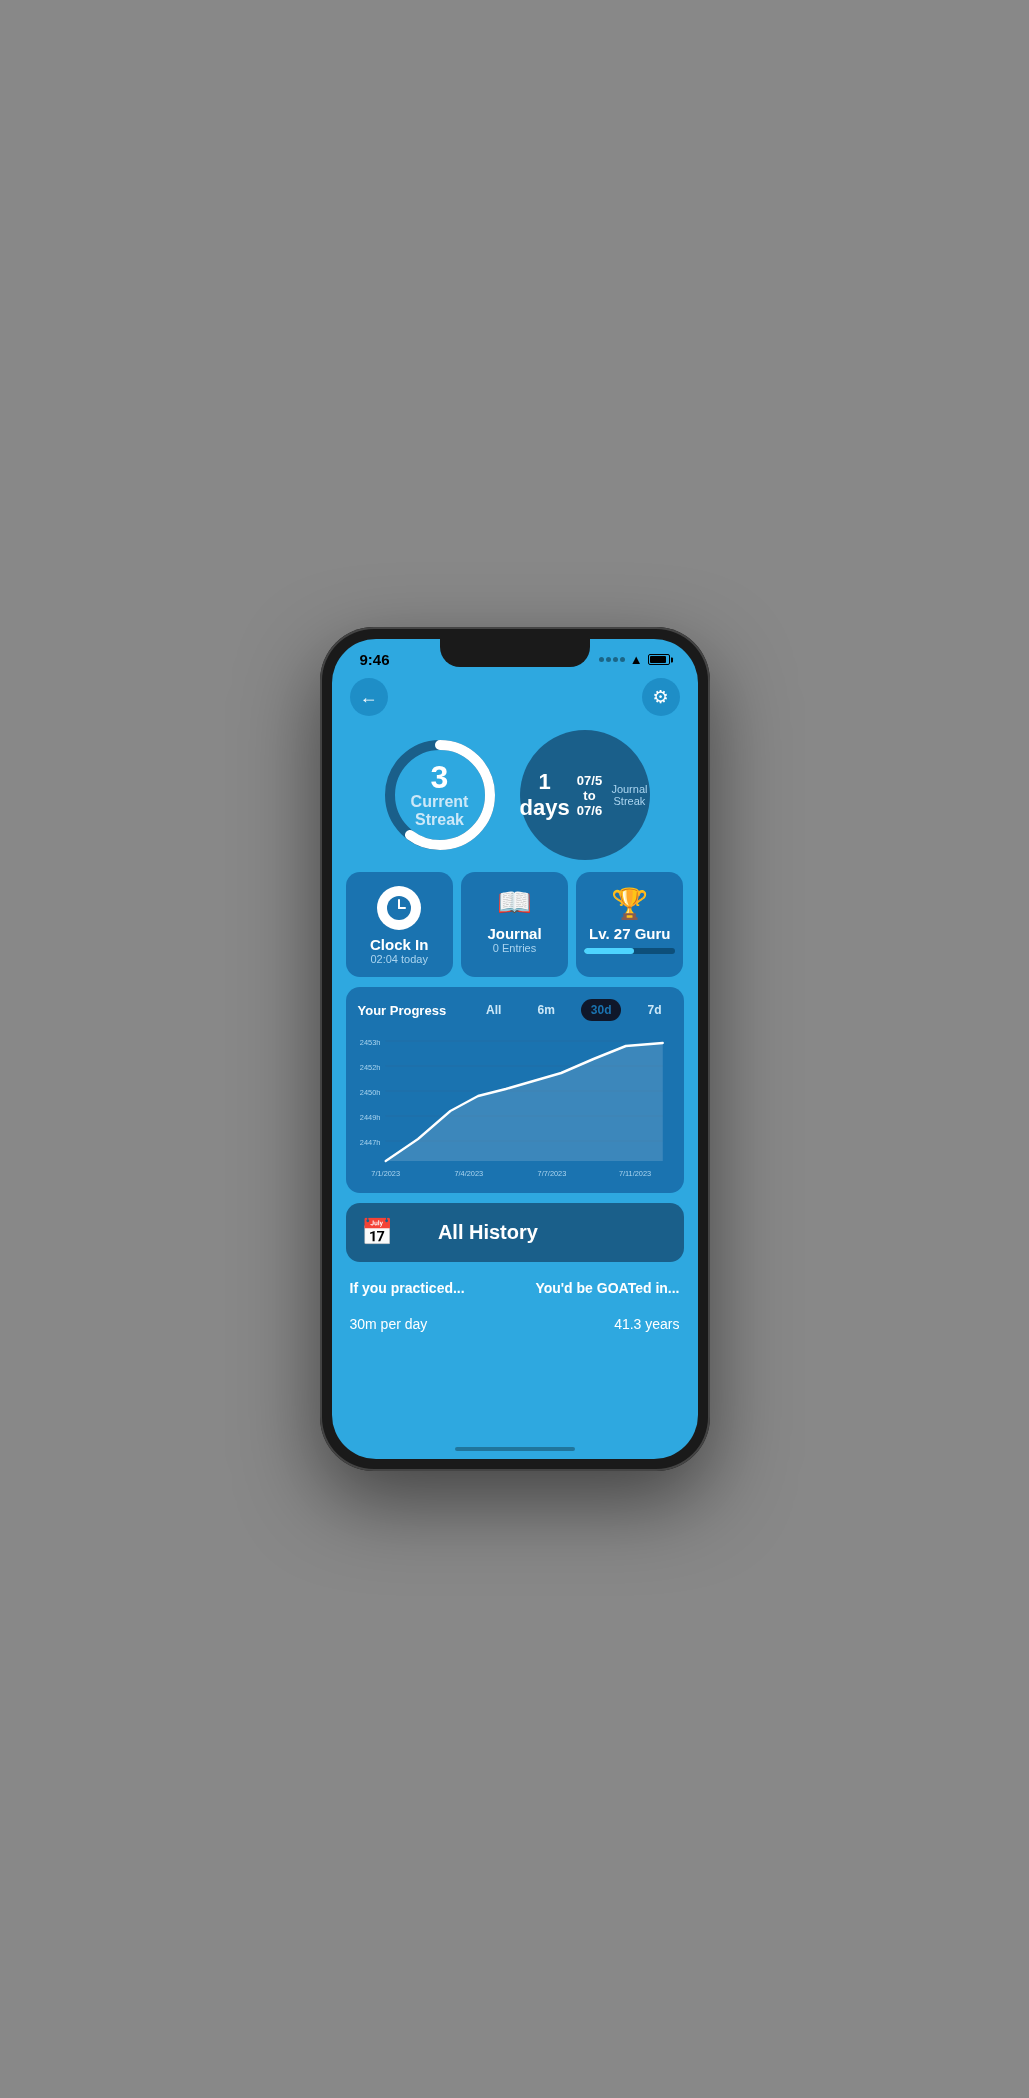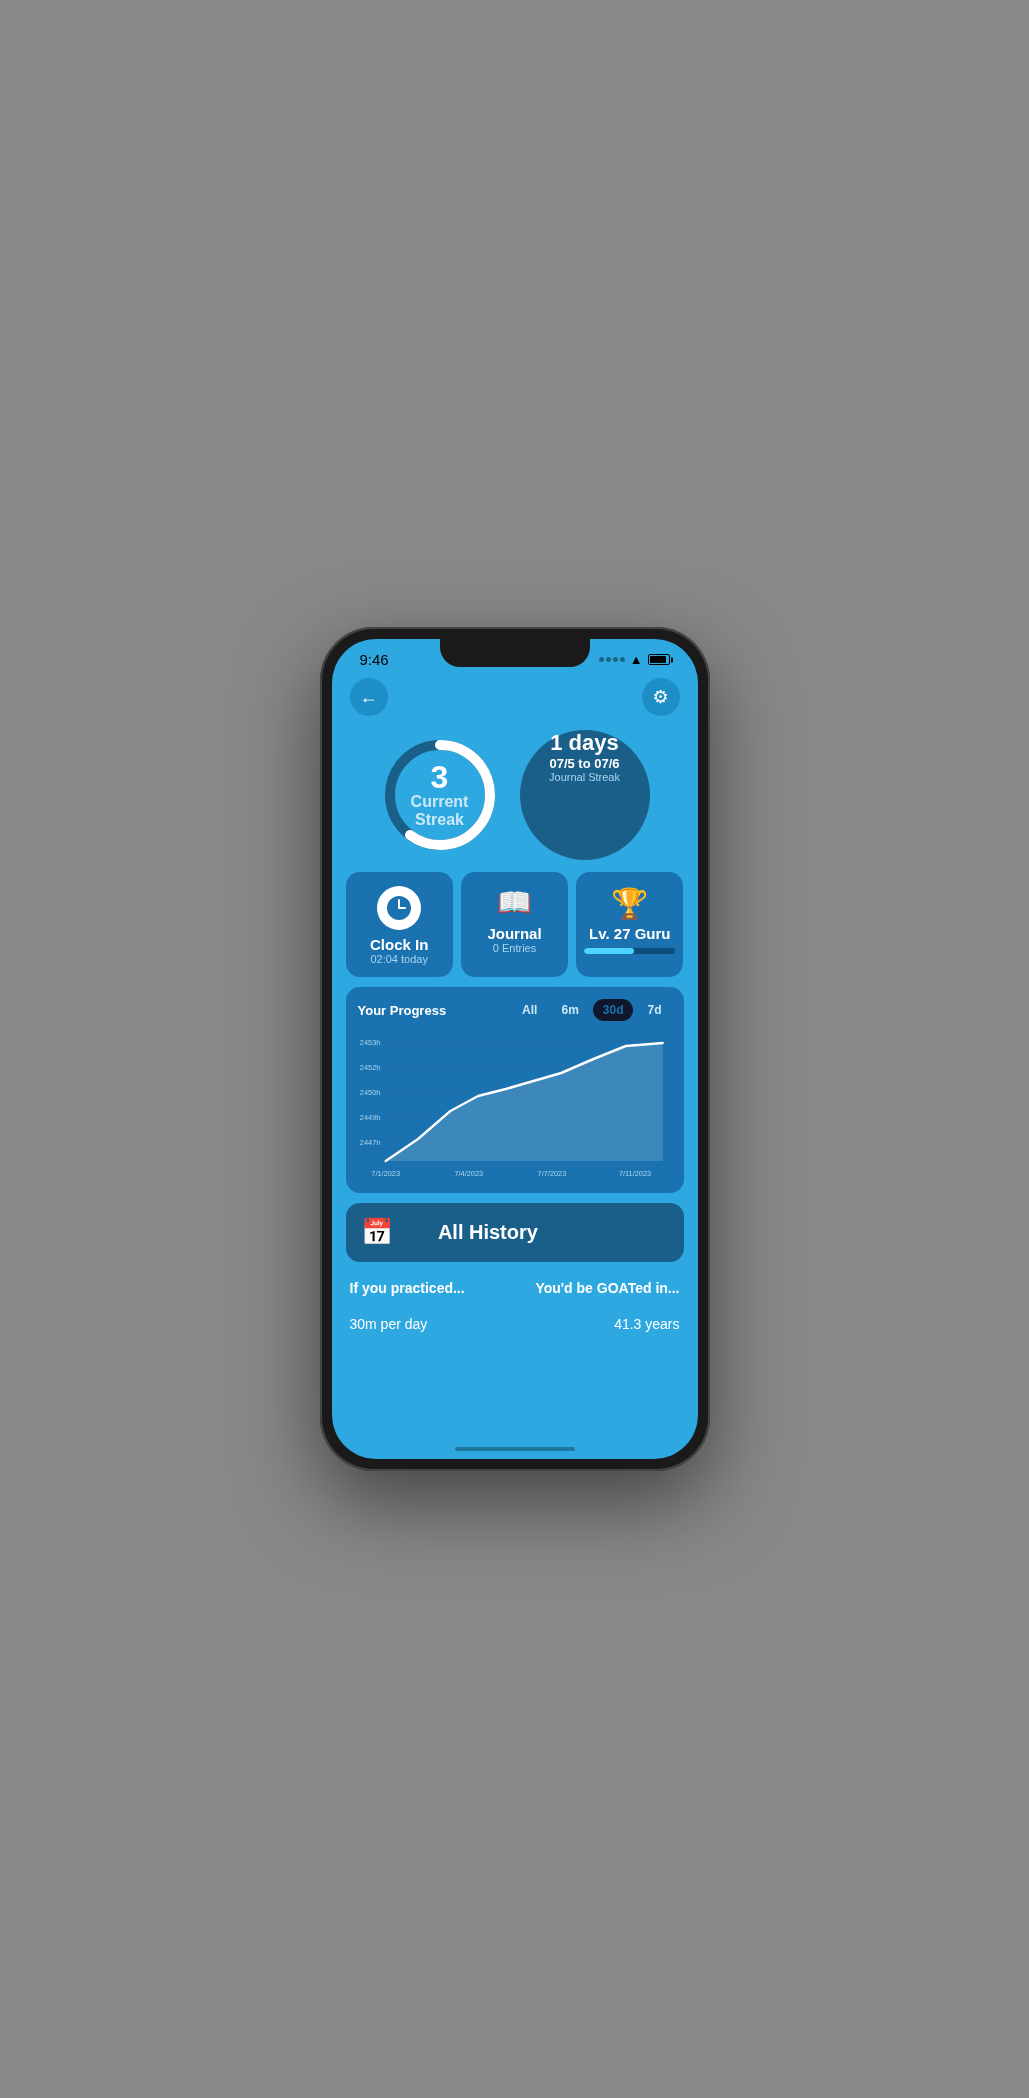--- a/index.html
+++ b/index.html
@@ -47,21 +47,21 @@
     .status-bar {
       display: flex;
       justify-content: space-between;
       align-items: center;
       padding: 12px 28px 4px;
       position: relative;
       z-index: 5;
     }
     .status-time {
       font-size: 15px;
-      font-weight: 400;
+      font-weight: 700;
       color: #000;
     }
     .status-icons {
       display: flex;
       align-items: center;
       gap: 5px;
     }
     .signal-dots {
       display: flex; gap: 2px;
     }
@@ -161,21 +161,21 @@
       font-size: 16px;
       font-weight: 600;
       color: #cce8f8;
     }
     .longest-streak-box {
       background: #1a5f8a;
       border-radius: 50%;
       width: 130px;
       height: 130px;
       display: flex;
-      flex-direction: column;
+      flex-direction: row;
       align-items: center;
       justify-content: flex-start;
       text-align: center;
     }
     .ls-days {
       font-size: 22px;
       font-weight: 900;
       color: #fff;
     }
     .ls-dates {
@@ -235,21 +235,21 @@
     
     .progress-section {
       background: #1a73b0;
       margin: 0 14px 10px;
       border-radius: 14px;
       padding: 12px;
     }
     .progress-header {
       display: flex;
       align-items: center;
-      gap: 4px;
+      gap: 16px;
       margin-bottom: 10px;
     }
     .progress-label {
       font-size: 13px;
       font-weight: 700;
       color: #fff;
       flex: 1;
     }
     .time-btn {
       padding: 4px 10px;

